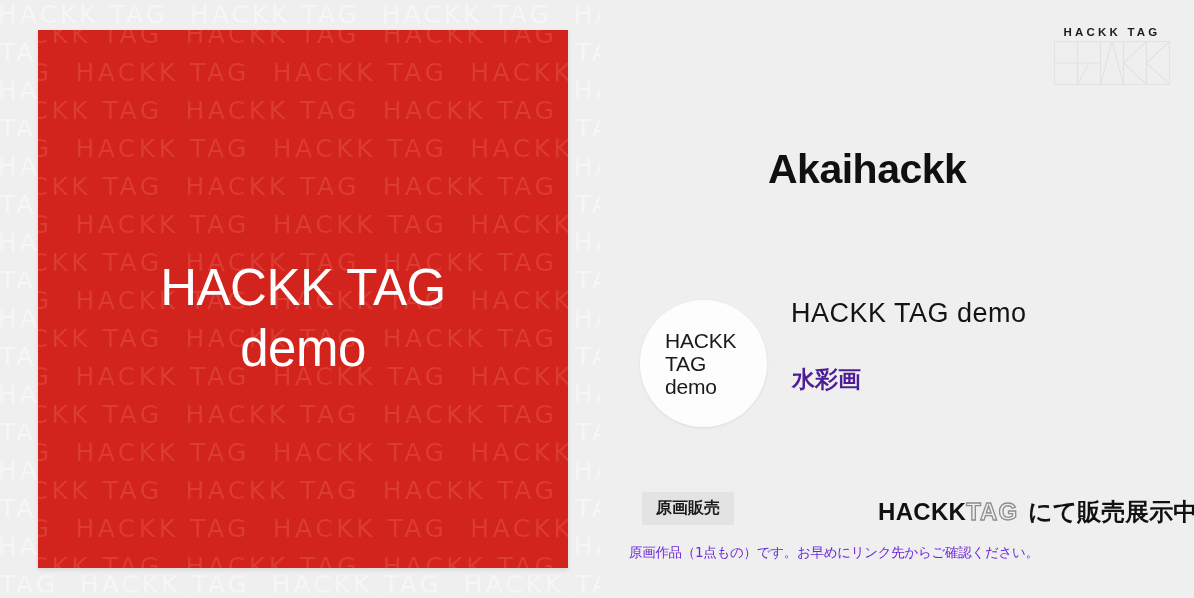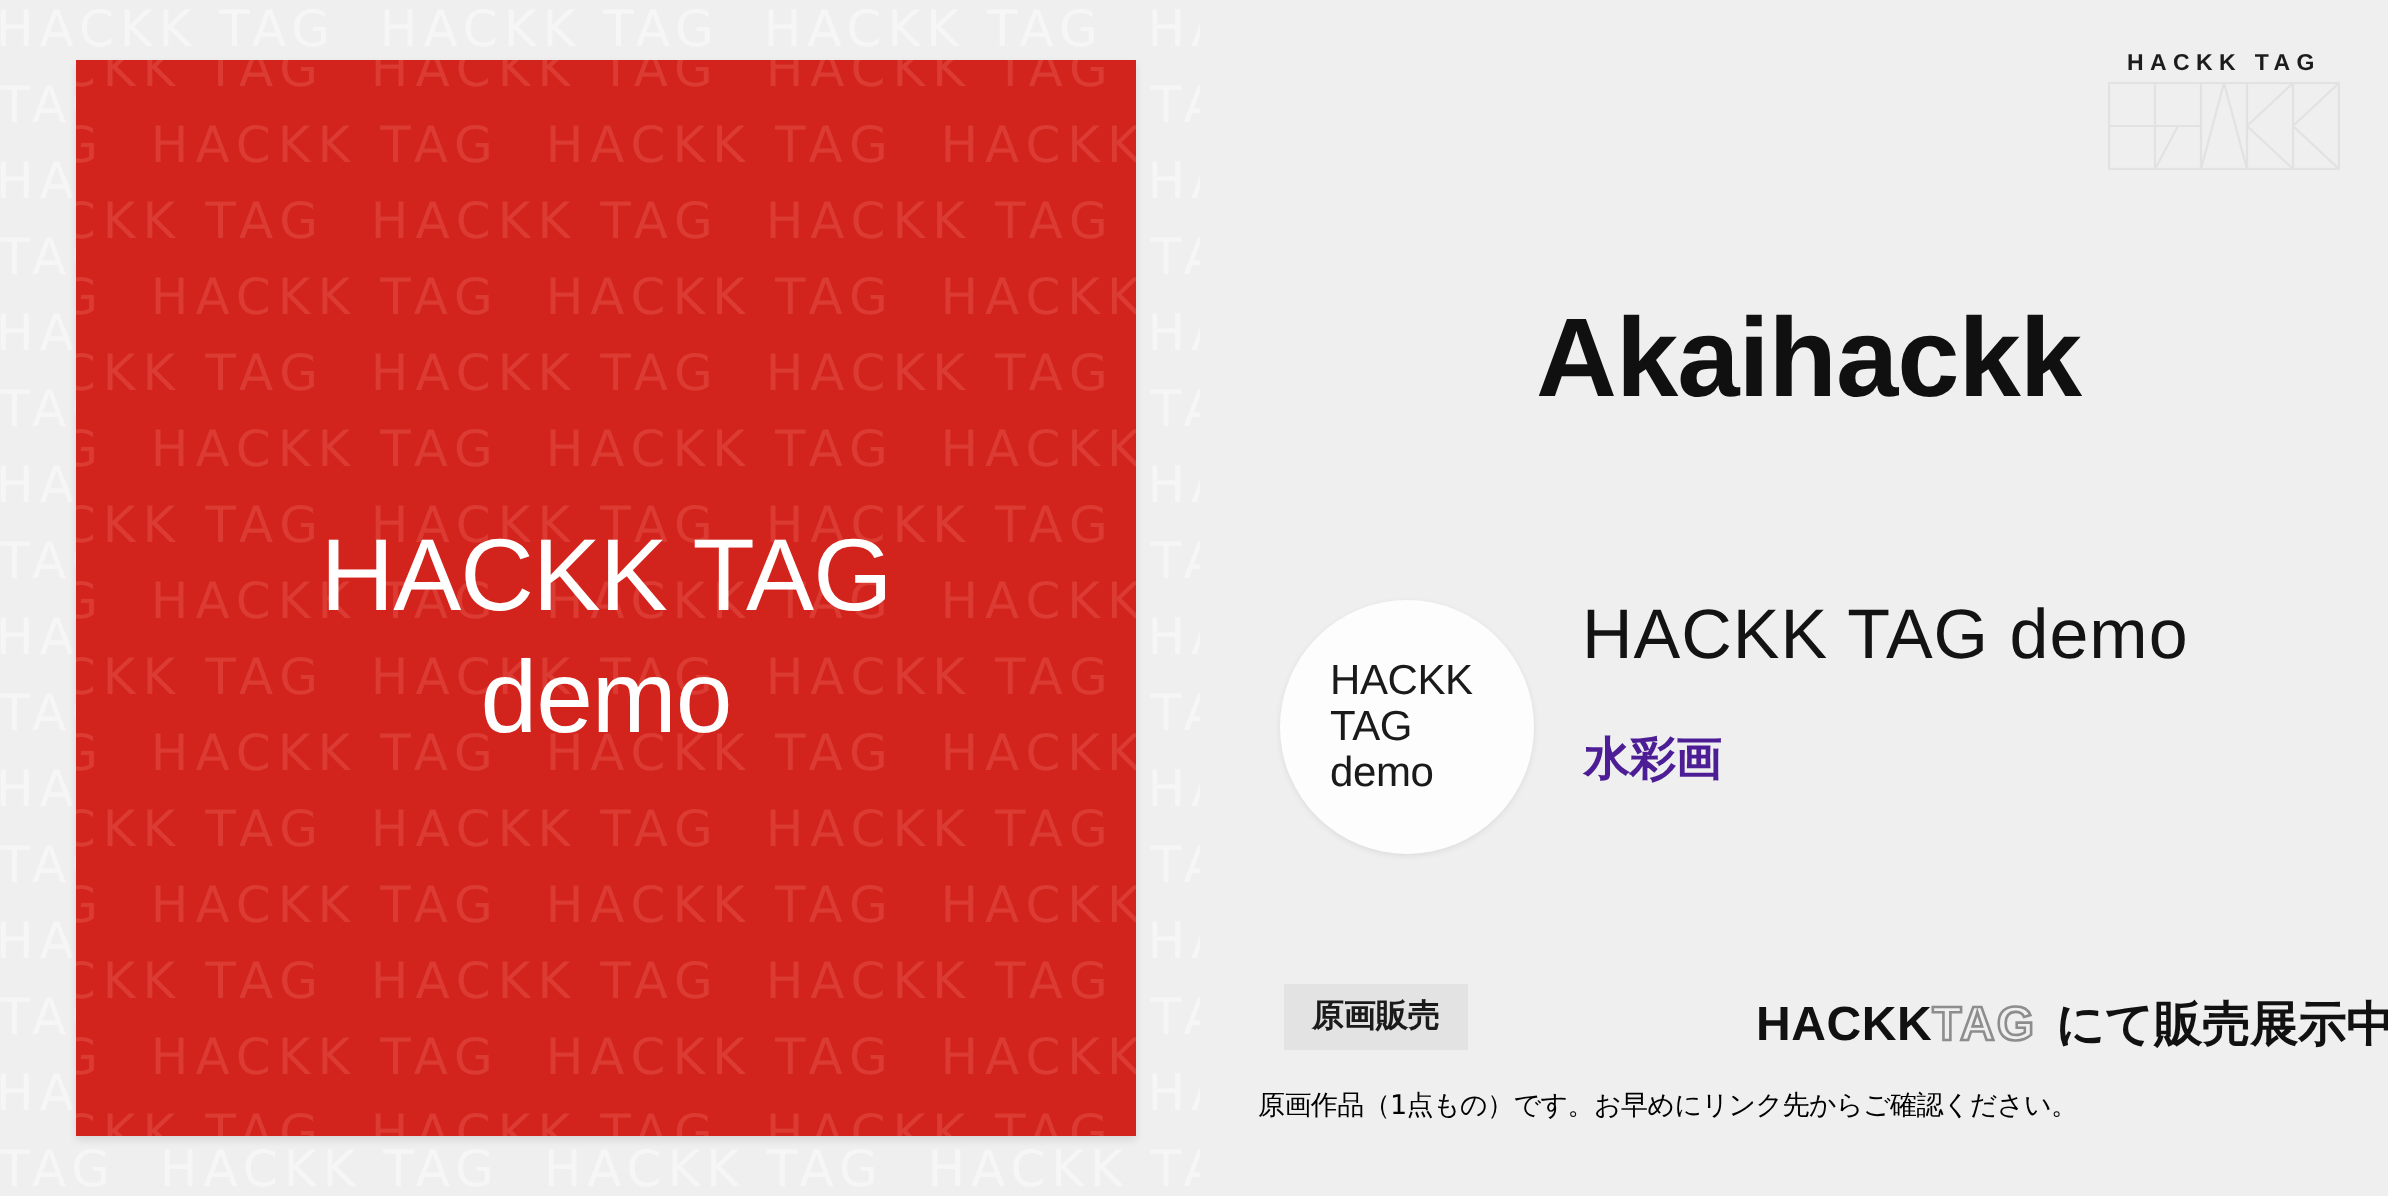--- a/index.html
+++ b/index.html
@@ -120,21 +120,21 @@
     left: 628px;
     top: 0;
     width: 560px;
     height: 598px;
     z-index: 5;
   }
   .page-title {
     position: absolute;
     left: 140px;
     top: 146px;
-    font-size: 56px;
+    font-size: 41px;
     font-weight: 700;
     letter-spacing: -0.5px;
     color: #101010;
     font-family: "Liberation Sans", sans-serif;
     white-space: nowrap;
   }
 
   .avatar {
     position: absolute;
     left: 12px;
@@ -156,21 +156,21 @@
     color: #1a1a1a;
     font-weight: 400;
     letter-spacing: -0.2px;
     font-family: "Liberation Sans", sans-serif;
   }
 
   .work-title {
     position: absolute;
     left: 163px;
     top: 298px;
-    font-size: 35px;
+    font-size: 27px;
     font-weight: 400;
     letter-spacing: 0.5px;
     color: #131313;
     white-space: nowrap;
     font-family: "Liberation Sans", sans-serif;
   }
   .work-genre {
     position: absolute;
     left: 164px;
     top: 364px;
@@ -213,21 +213,21 @@
   .sale-line .jp {
     font-family: "DejaVu Sans", sans-serif;
     letter-spacing: 0;
     margin-left: 10px;
   }
   .sale-note {
     position: absolute;
     left: 1px;
     top: 544px;
     font-size: 13.5px;
-    color: #000000;
+    color: #6d28d9;
     font-family: "DejaVu Sans", sans-serif;
     white-space: nowrap;
     letter-spacing: -0.3px;
   }
 </style>
 </head>
 <body>
 
 <div class="page-watermark" id="pageWatermark">
     <div class="wm-row" style="top: 0px; left: -2px; color: rgb(246, 246, 247);">HACKK TAG&nbsp;&nbsp;HACKK TAG&nbsp;&nbsp;HACKK TAG&nbsp;&nbsp;HACKK TAG&nbsp;&nbsp;HACKK TAG&nbsp;&nbsp;HACKK TAG&nbsp;&nbsp;HACKK TAG&nbsp;&nbsp;HACKK TAG&nbsp;&nbsp;HACKK TAG&nbsp;&nbsp;HACKK TAG&nbsp;&nbsp;</div>

